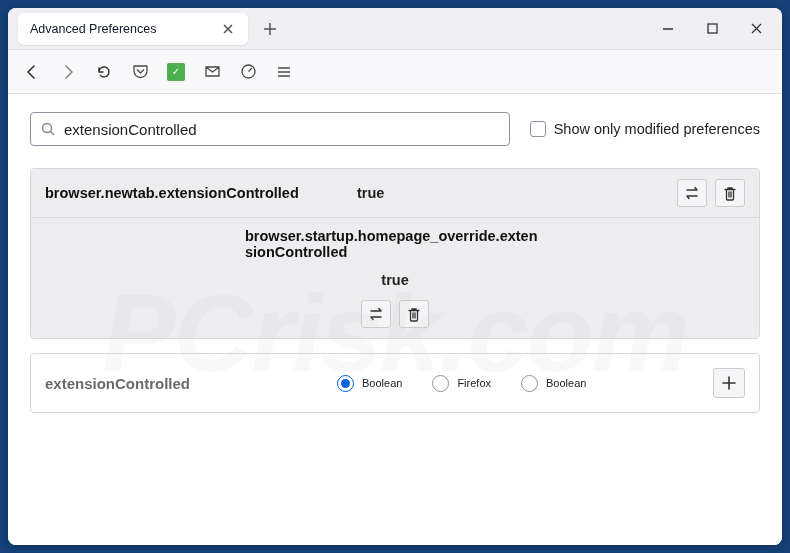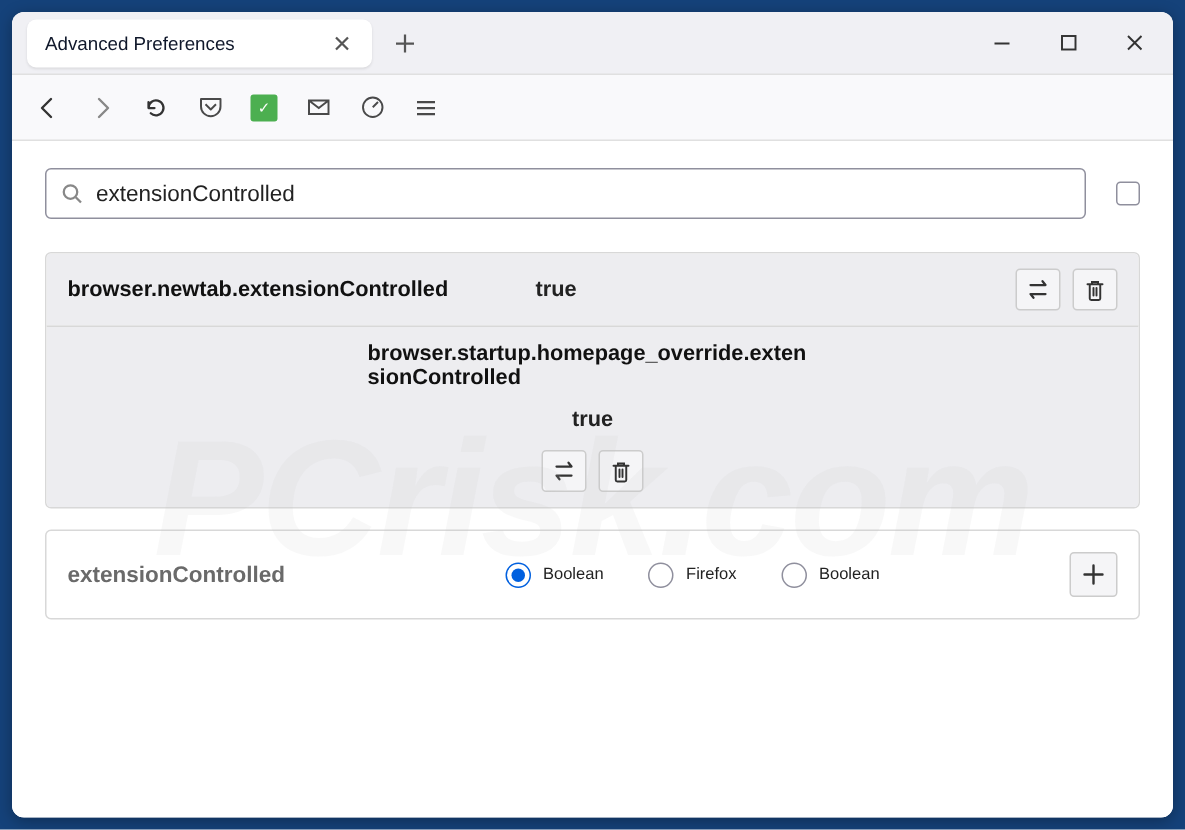--- a/index.html
+++ b/index.html
@@ -139,20 +139,21 @@
     <div class="search-row">
       <div class="search-box">
         <svg width="15" height="15" viewBox="0 0 15 15">
             <circle cx="6" cy="6" r="4.5" stroke="currentColor" stroke-width="1.5" fill="none"></circle>
             <path d="M9.5 9.5L13 13" stroke="currentColor" stroke-width="1.5"></path>
           </svg>
         <input class="search-input" value="extensionControlled" style="">
       </div>
       <label class="checkbox-row">
         <span class="checkbox"></span>
+        <span class="checkbox-label">Show only modified preferences</span>
       </label>
     </div>
 
     <div class="prefs-table">
       <div class="pref-row modified">
         <div class="pref-name">browser.newtab.extensionControlled</div>
         <div class="pref-value">true</div>
         <div class="pref-actions">
           <div class="action-btn">
             <svg width="16" height="14" viewBox="0 0 16 14">

